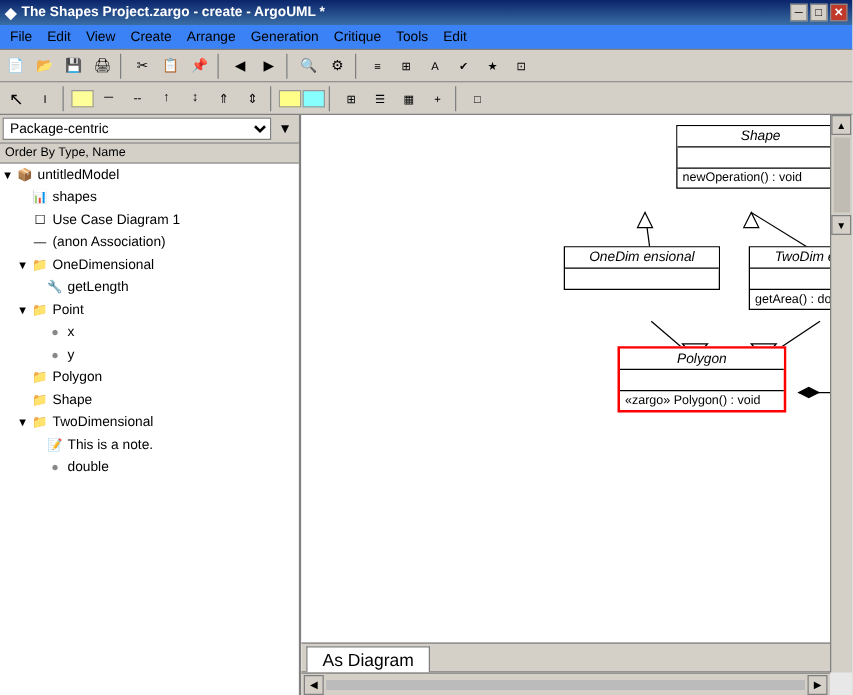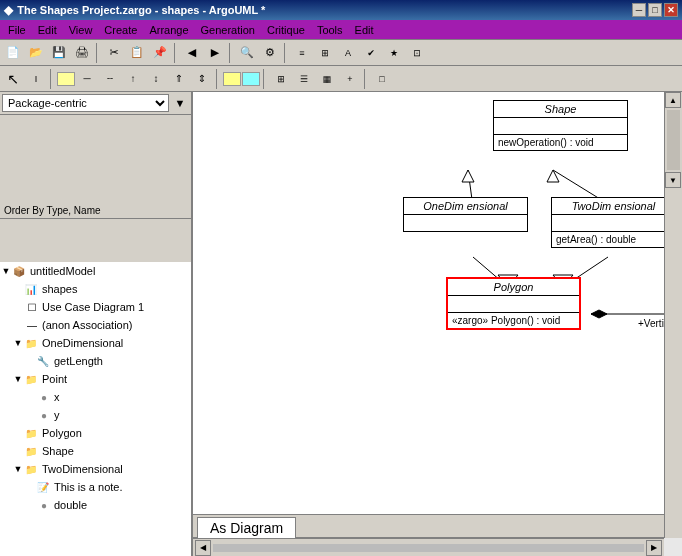--- a/index.html
+++ b/index.html
@@ -24,21 +24,21 @@
       display: flex; align-items: center; justify-content: center;
       font-size: 9px; font-weight: bold; cursor: pointer;
       color: black;
     }
     .title-btn.minimize { background: #d4d0c8; }
     .title-btn.maximize { background: #d4d0c8; }
     .title-btn.close { background: #c0392b; color: white; }
 
     
     #menubar {
-      background: #a21caf;
+      background: #3b82f6;
       height: 20px;
       display: flex;
       align-items: center;
       border-bottom: 1px solid #808080;
       padding: 0 2px;
     }
     .menu-item {
       padding: 2px 6px;
       font-size: 11px;
       cursor: pointer;
@@ -64,26 +64,25 @@
     .tb-sep { width: 4px; height: 20px; border-left: 1px solid #808080; margin: 0 2px; }
 
     
     #main-area {
       display: flex;
       height: calc(556px - 20px - 20px - 26px - 26px);
     }
 
     
     #left-panel {
-      width: 193px;
+      width: 241px;
       background: #d4d0c8;
       border-right: 2px solid #808080;
       display: flex;
       flex-direction: column;
-      gap: 43px;
     }
     #panel-header {
       background: #d4d0c8;
       border-bottom: 1px solid #808080;
       padding: 2px;
       display: flex;
       align-items: center;
       gap: 2px;
     }
     #panel-dropdown {
@@ -93,21 +92,20 @@
       height: 18px;
       font-size: 11px;
       padding: 1px;
     }
     #order-bar {
       display: flex;
       padding: 2px 4px;
       background: #d4d0c8;
       border-bottom: 1px solid #808080;
       font-size: 11px;
-      margin-top: 45px;
     }
     #tree-area {
       flex: 1;
       background: white;
       overflow-y: auto;
       overflow-x: hidden;
       font-size: 11px;
     }
     .tree-item {
       display: flex;
@@ -206,21 +204,21 @@
     }
 
     .svg-arrows { position: absolute; top: 0; left: 0; width: 100%; height: 100%; pointer-events: none; }
   </style>
 </head>
 <body>
 
 <div id="titlebar">
   <div id="titlebar-left">
     <span style="font-size:12px;">◆</span>
-    <span>The Shapes Project.zargo - shapes - ArgoUML *</span>
+    <span>The Shapes Project.zargo - create - ArgoUML *</span>
   </div>
   <div id="titlebar-controls">
     <div class="title-btn minimize">─</div>
     <div class="title-btn maximize">□</div>
     <div class="title-btn close">✕</div>
   </div>
 </div>
 
 <div id="menubar">
   <span class="menu-item">File</span>

